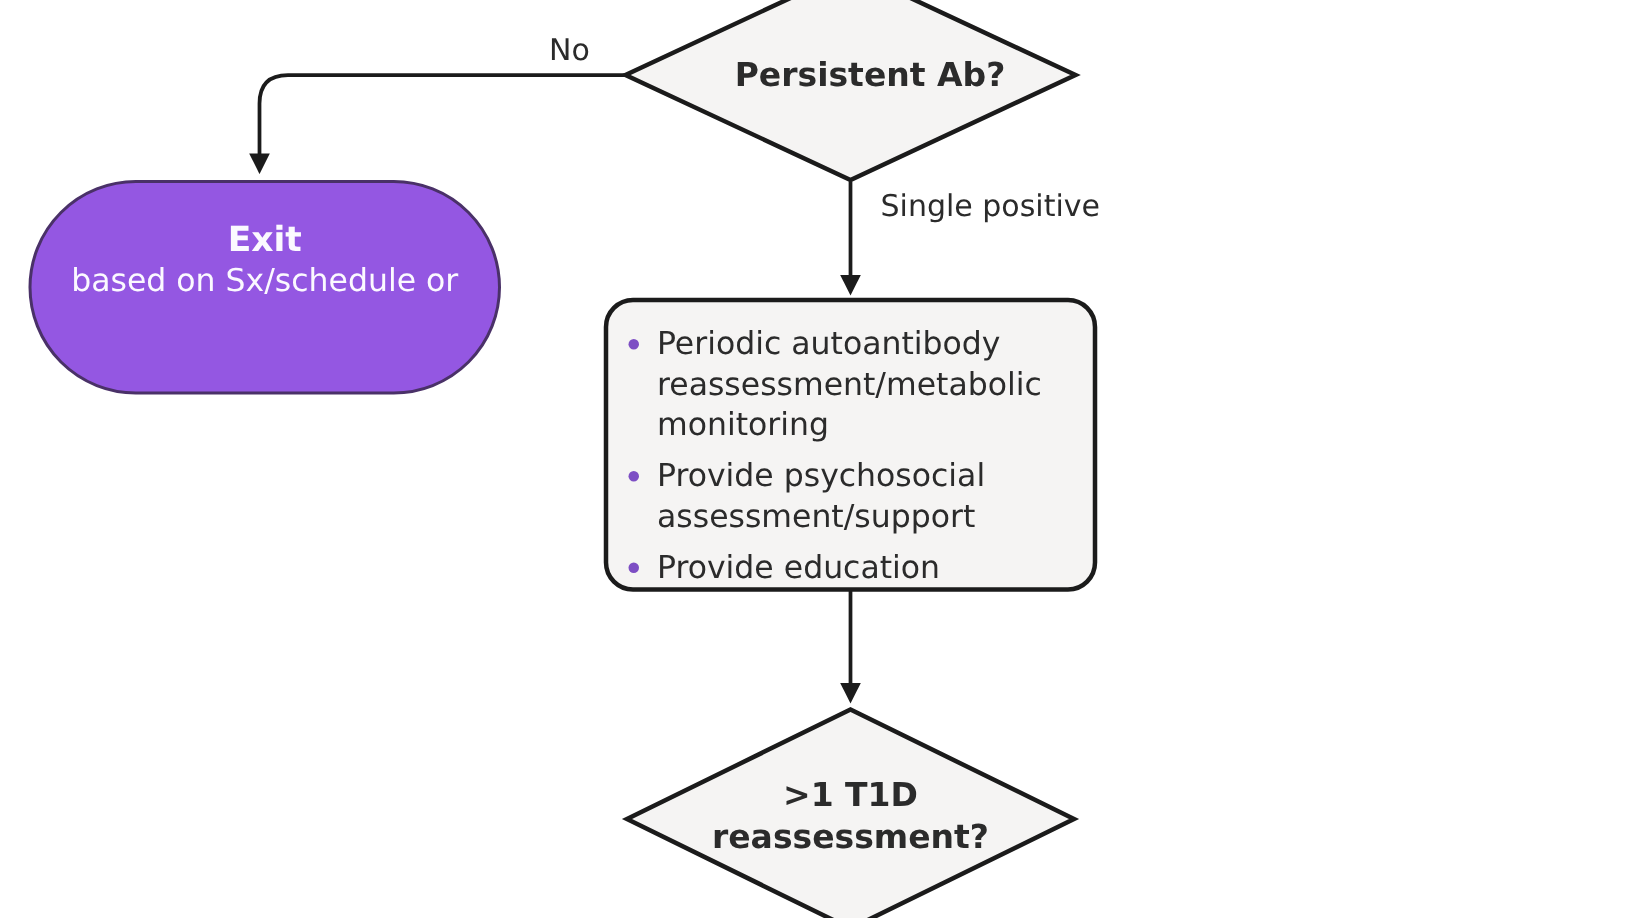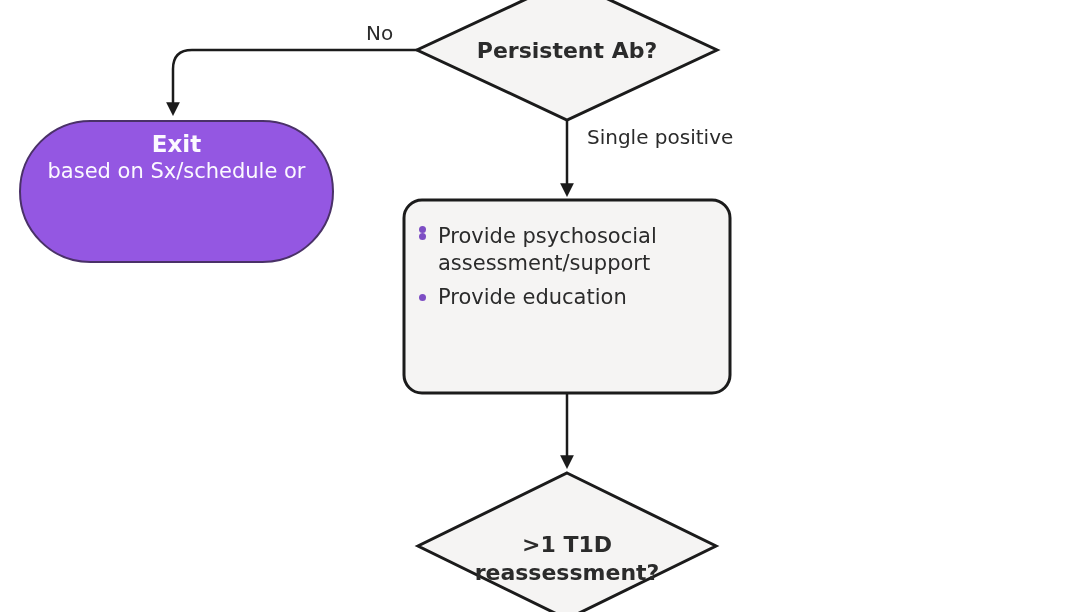--- a/index.html
+++ b/index.html
@@ -34,34 +34,34 @@
   .arrowhead { fill: var(--node-border, #1b1b1b); }
 
   .overlay { position: absolute; }
 
   .decision-label {
     font-weight: bold;
     font-size: 22px;
     color: var(--text-color, #2b2b2b);
     text-align: center;
   }
-  .decision-label-top { left: 447px; top: 38px; width: 240px; }
-  .decision-label-bottom { left: 447px; top: 517px; width: 240px; line-height: 28px; margin-top: 14px; }
+  .decision-label-top { left: 460px; top: 38px; width: 240px; }
+  .decision-label-bottom { left: 447px; top: 517px; width: 240px; line-height: 28px; }
   .decision-label-bottom span { display: block; }
 
   .edge-label {
     font-size: 20px;
     color: var(--text-color, #2b2b2b);
     white-space: nowrap;
   }
   .edge-label-no { left: 366px; top: 21px; }
   .edge-label-single { left: 587px; top: 125px; }
 
   .exit-text {
-    left: 20px; top: 131px; width: 313px;
+    left: 20px; top: 147px; width: 313px;
     text-align: center;
     color: var(--exit-text, #fbf9ff);
     font-size: 21px;
     line-height: 27px;
   }
   .exit-title {
     display: block;
     font-weight: bold;
     font-size: 23px;
   }
@@ -122,20 +122,21 @@
   <div class="overlay edge-label edge-label-single">Single positive</div>
 
   <div class="overlay exit-text">
     <span class="exit-title">Exit</span>
     <span class="exit-line">based on Sx/schedule or</span>
   </div>
 
   <ul class="overlay bullet-list">
     <li>
       <span class="bullet-dot"></span>
+      <span>Periodic autoantibody reassessment/metabolic monitoring</span>
     </li>
     <li>
       <span class="bullet-dot"></span>
       <span>Provide psychosocial assessment/support</span>
     </li>
     <li>
       <span class="bullet-dot"></span>
       <span>Provide education</span>
     </li>
   </ul>

